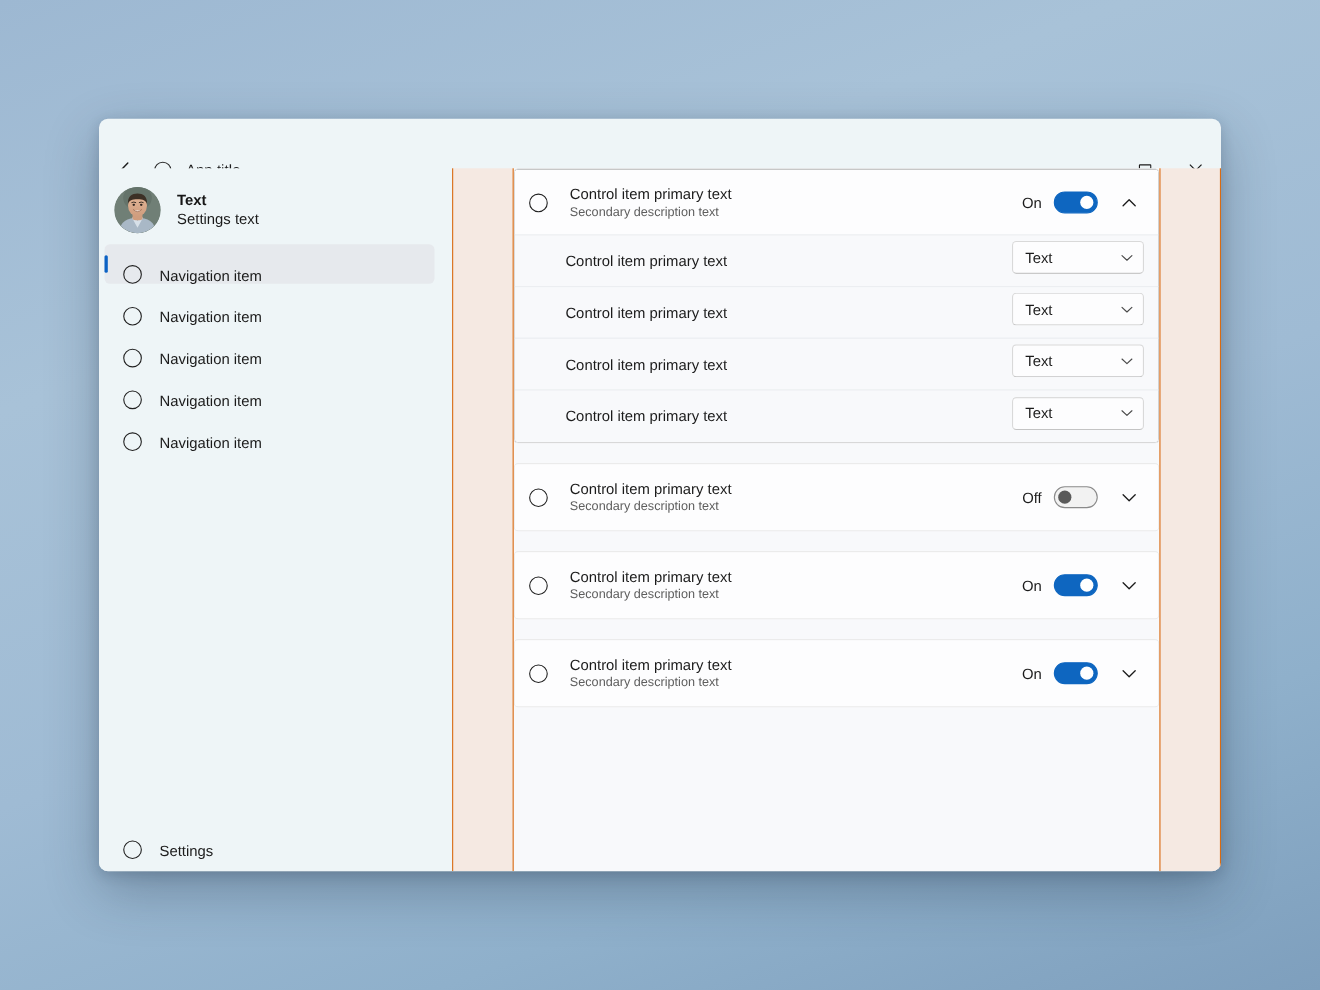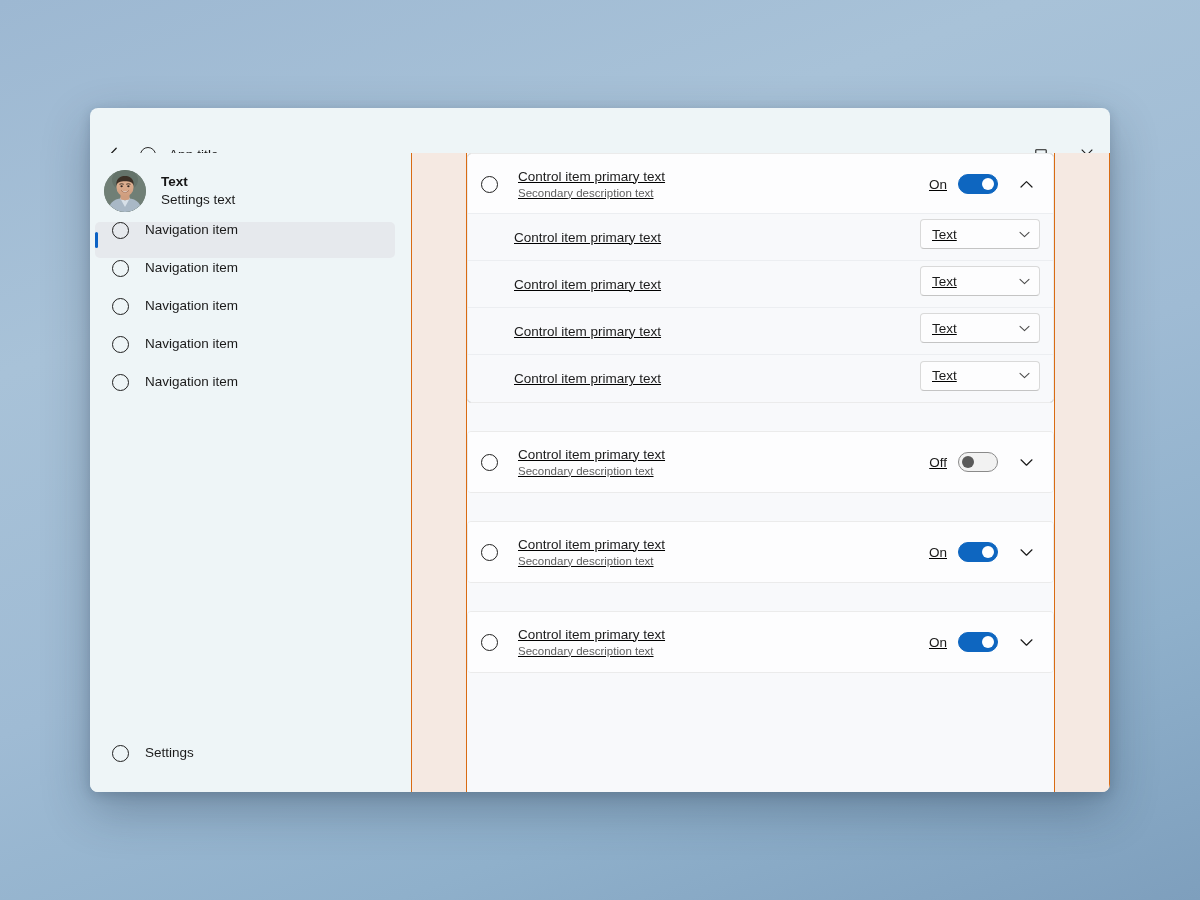--- a/index.html
+++ b/index.html
@@ -107,21 +107,21 @@
     color: #1b1b1b;
   }
 
   #navlist { margin-top: 10px; }
   .nav-item {
     position: relative;
     height: 36px;
     margin: 2px 16px 2px 5px;
     border-radius: 5px;
     display: flex;
-    align-items: flex-start;
+    align-items: flex-end;
     cursor: pointer;
   }
   .nav-item.selected { background: #e6e9ed; }
   .nav-pill {
     position: absolute;
     left: 0; top: 50%;
     transform: translateY(-50%);
     width: 3px; height: 16px;
     border-radius: 2px;
     background: #0b62c4;
@@ -179,22 +179,21 @@
     padding: 56px 0 0 0;
     margin: 0 0 26px 0;
   }
 
   
   .card {
     background: #737373;
     border: 1px solid #ebebeb;
     border-radius: 4px;
     overflow: hidden;
-    margin-bottom: 16px;
-    text-decoration: underline;
+    margin-bottom: 6px;
   }
   .card.expanded .sub-row:last-child { border-bottom: none; }
 
   .main-row {
     display: flex;
     align-items: center;
     height: 60px;
     padding: 0 0 0 13px;
     box-sizing: border-box;
     background: #fdfdfe;

